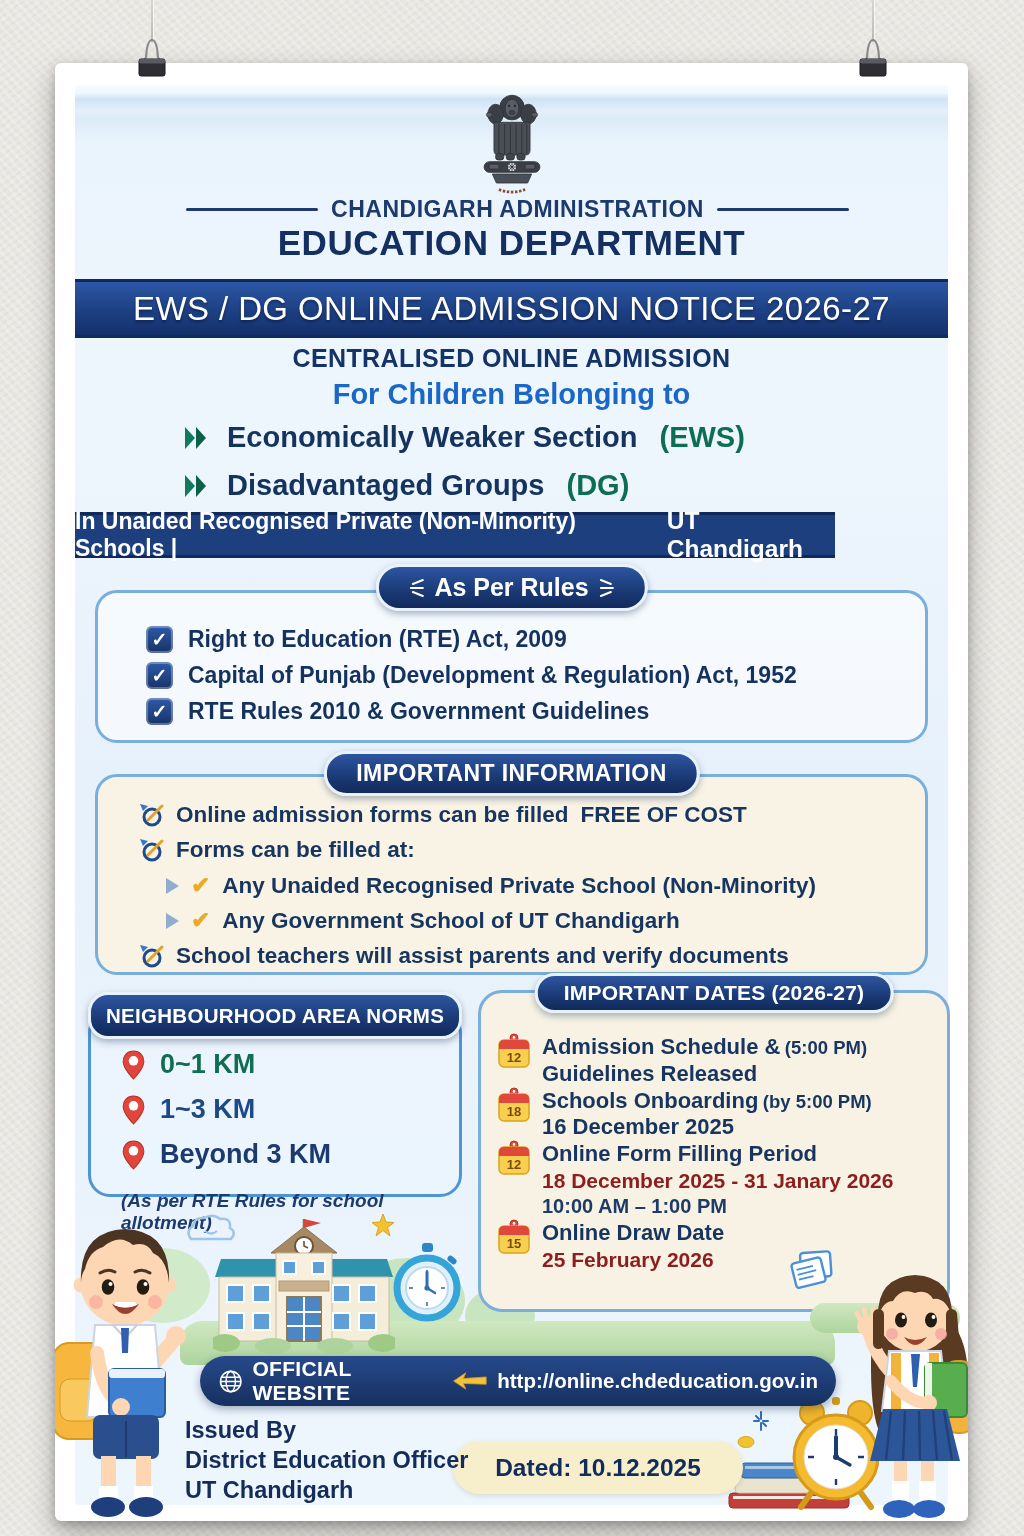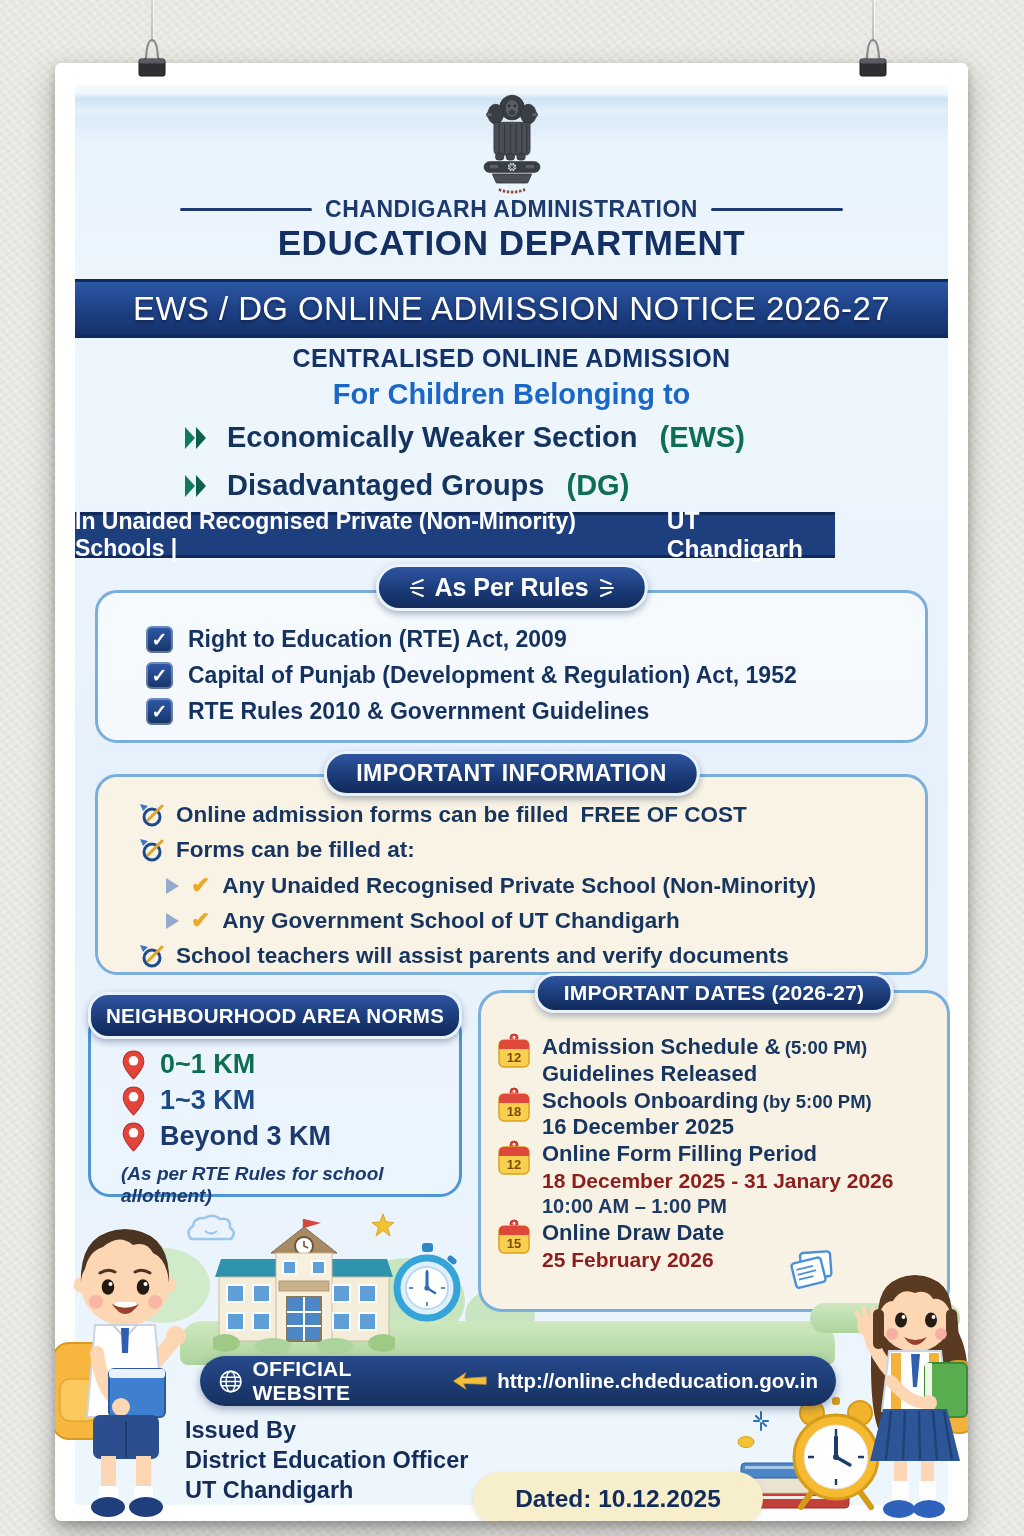--- a/index.html
+++ b/index.html
@@ -13,21 +13,21 @@
   .string{position:absolute;width:2px;top:0;background:linear-gradient(180deg,#d6d6d2,#b9b9b4);box-shadow:1px 0 1px rgba(255,255,255,.7);}
   .clip{position:absolute;width:40px;height:44px;z-index:30;}
   
   .poster{position:absolute;left:55px;top:63px;width:913px;height:1458px;background:#fff;border-radius:6px;overflow:hidden;
     box-shadow:0 12px 28px rgba(0,0,0,.30),0 3px 8px rgba(0,0,0,.18);}
   .inner{position:absolute;left:20px;top:22px;width:873px;height:1420px;border-radius:4px;
     background:linear-gradient(180deg,#f6fbff 0px,#f0f7fd 8px,#cfe3f6 14px,#e4effa 26px,#dcebf8 34px,#eaf4fc 60px,#eef6fd 300px,#e7f1fb 700px,#e9f3fc 1060px,#eef6fd 1420px);}
   .abs{position:absolute;}
   .ctr{left:0;width:913px;text-align:center;}
   
-  .org-row{top:133px;display:flex;align-items:center;justify-content:center;gap:13px;color:#1c3a6e;font-size:23px;font-weight:700;letter-spacing:.5px;}
+  .org-row{top:133px;display:flex;align-items:center;justify-content:center;gap:13px;color:#1c3a6e;font-size:23px;font-weight:700;letter-spacing:.5px;margin-left:6px;}
   .org-row .rule{width:132px;height:3px;background:#1c3a6e;border-radius:2px;}
   .dept{top:160px;font-size:35px;font-weight:800;color:#143062;letter-spacing:.6px;}
   .banner{top:216px;left:20px;width:873px;height:53px;line-height:53px;text-align:center;color:#fff;font-size:33px;font-weight:400;letter-spacing:.4px;
     background:linear-gradient(180deg,#2c57a4 0%,#1d4083 55%,#14306a 100%);border-top:3px solid #0f2a5e;border-bottom:3px solid #0f2a5e;text-shadow:0 2px 3px rgba(0,0,20,.4);}
   .sub1{top:281px;font-size:25px;font-weight:800;color:#143368;letter-spacing:.4px;}
   .sub2{top:315px;font-size:29px;font-weight:700;color:#1a67c8;}
   .benefs{top:353px;left:128px;display:flex;flex-direction:column;gap:5px;}
   .brow{display:flex;align-items:center;gap:14px;font-size:29px;font-weight:800;color:#14335f;height:43px;}
   .brow .abbr{color:#0e6e55;margin-left:8px;}
   .scope{top:449px;left:20px;width:760px;height:40px;display:flex;align-items:center;justify-content:center;gap:8px;color:#fff;
@@ -47,42 +47,42 @@
   .rrow{display:flex;align-items:center;gap:15px;font-size:23px;font-weight:700;color:#15325f;}
   .chk{width:27px;height:27px;border-radius:6px;background:linear-gradient(180deg,#2f5aa8,#173367);box-shadow:inset 0 0 0 2px rgba(255,255,255,.3);
     color:#fff;font-size:19px;font-weight:800;display:flex;align-items:center;justify-content:center;}
   .info-box{left:40px;top:711px;width:833px;height:201px;background:#f8f3e4;z-index:2;
     display:flex;flex-direction:column;gap:3px;padding:22px 0 0 40px;box-sizing:border-box;}
   .irow{display:flex;align-items:center;gap:12px;font-size:22.5px;font-weight:700;color:#17355f;height:33px;}
   .irow.sub{margin-left:28px;}
   .play{width:0;height:0;border-left:13px solid #92acd0;border-top:8px solid transparent;border-bottom:8px solid transparent;}
   .gchk{color:#eba929;font-size:23px;font-weight:800;}
   .norms-box{left:33px;top:948px;width:374px;height:186px;border-color:#4f94d4;background:rgba(236,246,253,.55);z-index:2;
-    display:flex;flex-direction:column;gap:5px;padding:35px 0 0 30px;box-sizing:border-box;}
+    display:flex;flex-direction:column;gap:14px;padding:35px 0 0 30px;box-sizing:border-box;}
   .nrow{display:flex;align-items:center;gap:14px;font-size:27px;font-weight:800;}
   .n0{color:#0f6e52;} .n1{color:#1b4a86;} .n2{color:#1c3a6e;}
   .nnote{font-size:19px;font-style:italic;font-weight:600;color:#1c3a6e;margin-top:6px;}
   .dates-box{left:423px;top:927px;width:472px;height:322px;background:#f7f2e3;z-index:2;border-radius:24px;
     padding:40px 14px 0 16px;box-sizing:border-box;display:flex;flex-direction:column;}
   .drow{display:flex;gap:11px;}
   .dlines{display:flex;flex-direction:column;}
   .dtitle{font-size:22px;font-weight:800;color:#17355f;line-height:27px;}
   .dnote{font-size:18.5px;font-weight:700;color:#17355f;}
   .dmaroon{font-size:21px;font-weight:800;color:#8e1d1d;line-height:27px;}
   .dnavy{font-size:22px;font-weight:800;color:#17355f;line-height:26px;}
   .dtime{font-size:20px;font-weight:700;color:#1d3b66;line-height:25px;}
   
   .web-pill{left:145px;top:1293px;width:636px;height:50px;border-radius:26px;z-index:8;
     background:linear-gradient(180deg,#27498c,#16315f);display:flex;align-items:center;gap:9px;padding:0 18px;box-sizing:border-box;
     box-shadow:0 3px 8px rgba(10,30,70,.35);}
   .web-label{color:#fff;font-size:21px;font-weight:800;letter-spacing:.3px;}
   .web-url{color:#fff;font-size:20.5px;font-weight:700;}
   .issued{left:130px;top:1352px;color:#132c5a;font-size:23.5px;font-weight:700;line-height:30px;z-index:8;}
-  .dated{left:418px;top:1378px;width:290px;height:53px;border-radius:27px;background:#f7eecb;z-index:7;
-    display:flex;align-items:center;justify-content:center;color:#122c5c;font-size:24.5px;font-weight:800;box-shadow:0 2px 5px rgba(120,100,40,.18);margin-top:31px;}
+  .dated{left:398px;top:1378px;width:290px;height:53px;border-radius:27px;background:#f7eecb;z-index:7;
+    display:flex;align-items:center;justify-content:center;color:#122c5c;font-size:24.5px;font-weight:800;box-shadow:0 2px 5px rgba(120,100,40,.18);}
   
   .blob{position:absolute;border-radius:50%;}
   .hedge{position:absolute;background:linear-gradient(180deg,#cfe8c0,#aed49e);}
   svg text{font-family:"Liberation Sans",sans-serif;}
 </style>
 </head>
 <body>
 
 <div class="stage">
 

